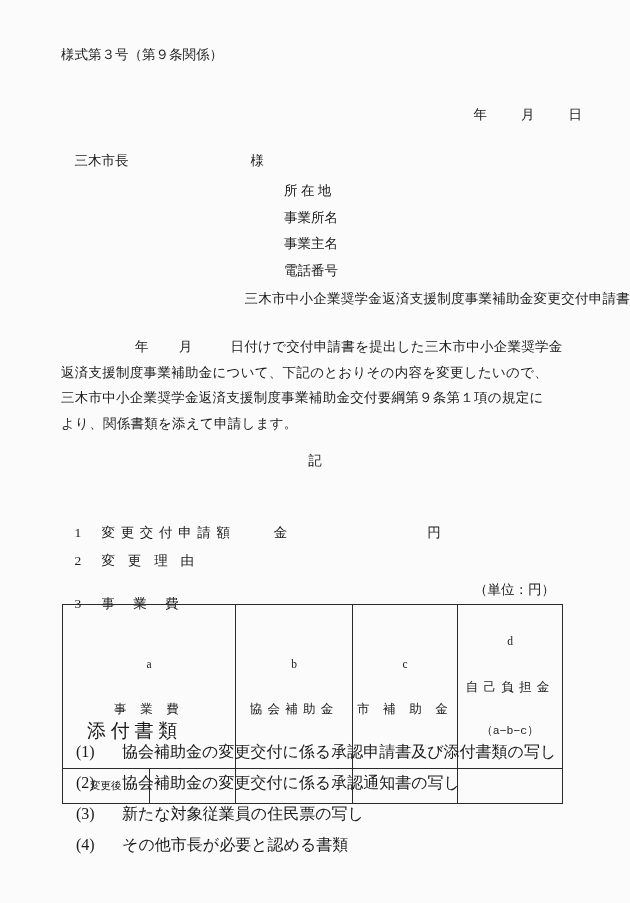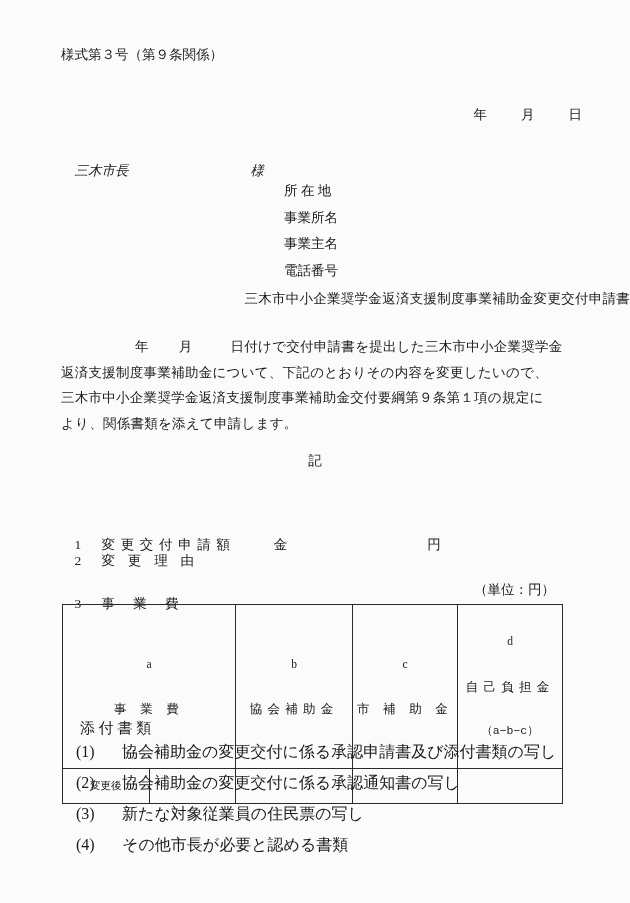--- a/index.html
+++ b/index.html
@@ -41,22 +41,21 @@
   }
   #date-line {
     left: 460px;
     top: 94px;
     letter-spacing: 0;
   }
   #date-line .gap { display: inline-block; width: 34px; }
 
   #addressee {
     left: 61px;
-    top: 150px;
-    font-style: italic;
+    top: 140px;
   }
   #addressee .honor { display: inline-block; margin-left: 122px; }
 
   
   #applicant-block {
     position: absolute;
     left: 284px;
     top: 184px;
   }
   #applicant-block .ab-row {
@@ -100,21 +99,21 @@
   #ki-mark {
     position: absolute;
     left: 0;
     top: 452px;
     width: 630px;
     text-align: center;
     font-size: 13.5px;
   }
 
   
-  #item1 { left: 61px; top: 524px; }
+  #item1 { left: 61px; top: 512px; }
   #item1 .num { display: inline-block; width: 27px; }
   #item1 .kin { display: inline-block; margin-left: 38px; }
   #item1 .yen { display: inline-block; margin-left: 140px; }
 
   #item2 { left: 61px; top: 540px; }
   #item2 .num { display: inline-block; width: 27px; }
 
   #item3-label { left: 61px; top: 583px; }
   #item3-label .num { display: inline-block; width: 27px; }
   #item3-unit {
@@ -165,23 +164,23 @@
     letter-spacing: 0;
   }
   #cost-table .datarow td { height: 34px; }
   #cost-table .cw-a { width: 172px; }
   #cost-table .cw-b { width: 116px; }
   #cost-table .cw-c { width: 104px; }
   #cost-table .cw-d { width: 104px; }
 
   
   #attach-title {
-    left: 80px;
+    left: 87px;
     top: 721px;
-    font-size: 15px;
+    font-size: 19px;
   }
   #attach-list {
     position: absolute;
     left: 76px;
     top: 744px;
     width: 480px;
   }
   #attach-list .at-item {
     font-size: 16px;
     line-height: 1.0;

